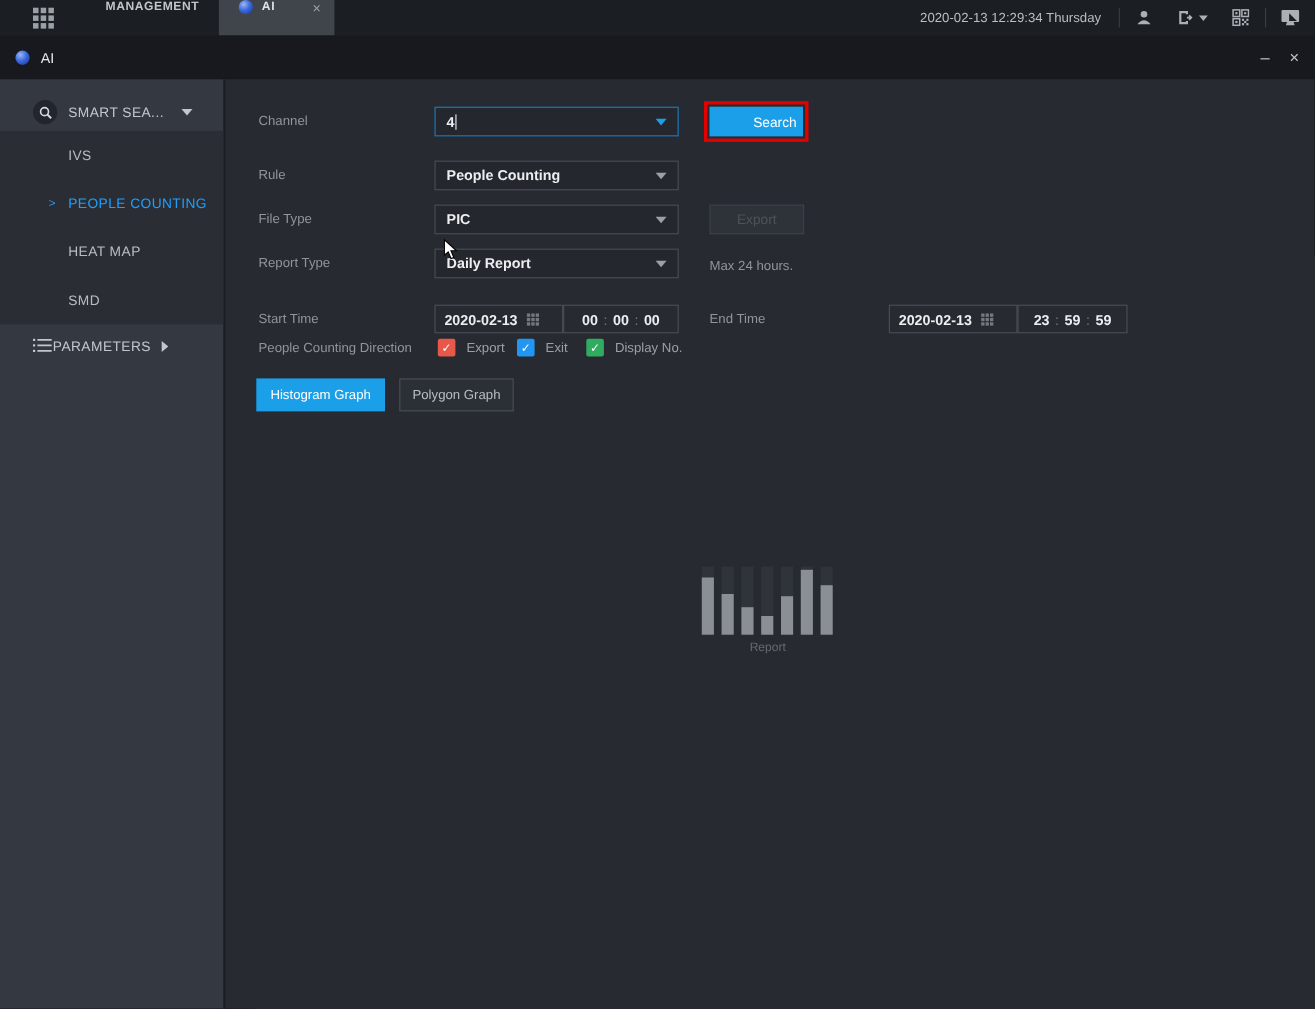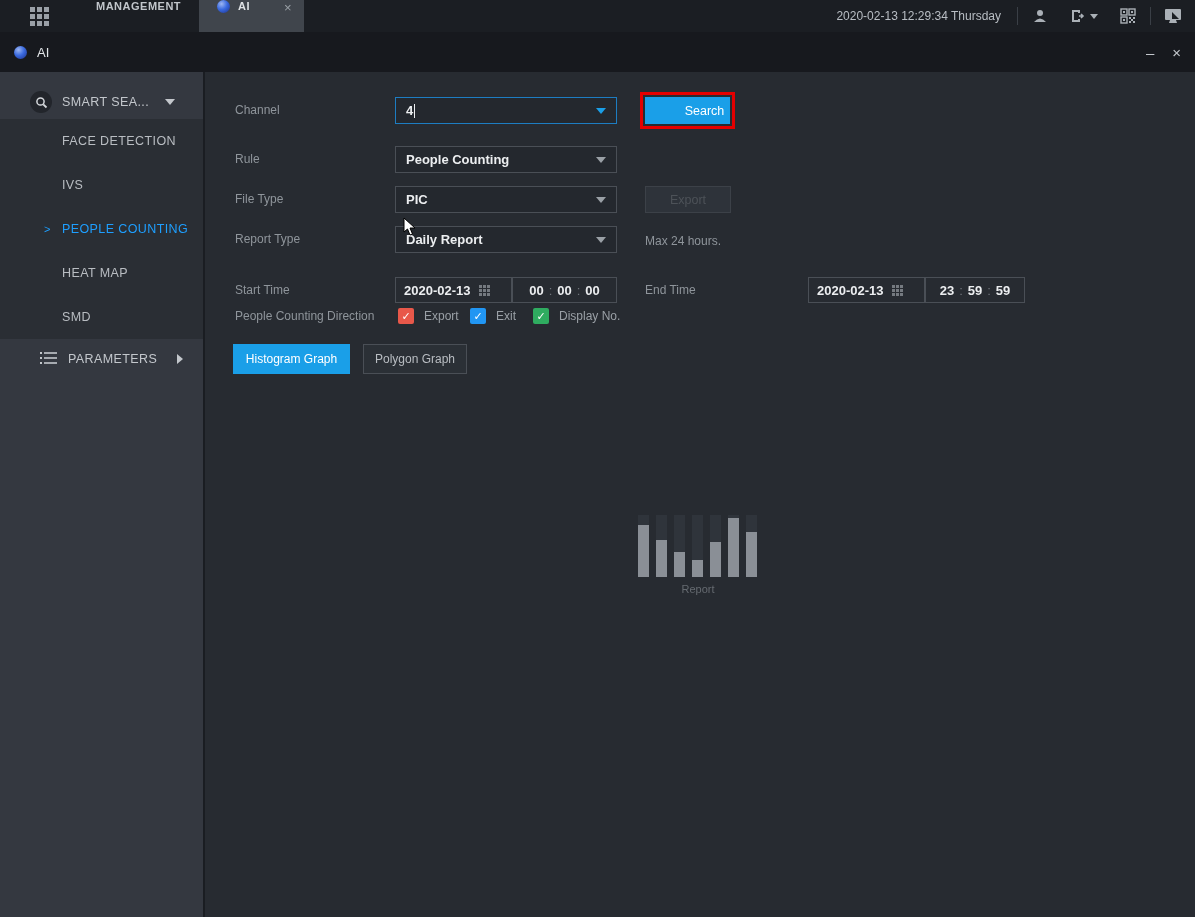--- a/index.html
+++ b/index.html
@@ -30,21 +30,21 @@
 
   
   .sidebar { position:absolute; top:72px; left:0; width:205px; height:845px; background:#343840; border-right:2px solid #1a1d22; }
   .side-group-header { height:34px; margin-top:13px; display:flex; align-items:center; gap:10px; padding-left:30px; color:#c3c7cc; font-size:12.5px; letter-spacing:.4px; cursor:pointer; }
   .mag-wrap { width:22px; height:22px; border-radius:50%; background:#22252b; display:flex; align-items:center; justify-content:center; }
   .side-caret { width:0; height:0; border-left:5px solid transparent; border-right:5px solid transparent; border-top:6px solid #c3c7cc; margin-left:6px; }
   .submenu { background:#2a2e34; padding:0; }
   .side-item { height:44px; display:flex; align-items:center; padding-left:62px; color:#b9bdc2; font-size:12.5px; letter-spacing:.4px; cursor:pointer; position:relative; }
   .side-item.active { color:#1e9fff; }
   .side-item.active .item-arrow { position:absolute; left:44px; color:#1e9fff; font-size:11px; }
-  .side-group-bottom { height:28px; margin-top:6px; display:flex; align-items:center; gap:10px; padding-left:40px; color:#c3c7cc; font-size:12.5px; letter-spacing:.4px; cursor:pointer; }
+  .side-group-bottom { height:28px; margin-top:6px; display:flex; align-items:center; padding-left:30px; color:#c3c7cc; font-size:12.5px; letter-spacing:.4px; cursor:pointer; }
   .tri-right { width:0; height:0; border-top:5px solid transparent; border-bottom:5px solid transparent; border-left:6px solid #c3c7cc; margin-left:10px; }
 
   
   .main { position:absolute; top:72px; left:207px; width:988px; height:845px; background:#272b31; }
   .flabel { position:absolute; color:#8f959b; font-size:12px; line-height:27px; }
   .combo { position:absolute; width:222px; height:27px; background:#24282e; border:1px solid #4a4f56; display:flex; align-items:center; padding:0 10px; color:#eceef0; font-size:13px; font-weight:bold; cursor:pointer; }
   .combo .arr { margin-left:auto; width:0; height:0; border-left:5px solid transparent; border-right:5px solid transparent; border-top:6px solid #9aa0a6; }
   .combo.focus { border-color:#1d7dc2; }
   .combo.focus .arr { border-top-color:#1a9fe8; }
   .text-caret { display:inline-block; width:1px; height:14px; background:#eceef0; margin-left:1px; vertical-align:middle; }
@@ -155,23 +155,20 @@
         <svg width="13" height="13" viewBox="0 0 13 13">
             <circle cx="5.5" cy="5.5" r="3.6" fill="none" stroke="#d6d9dd" stroke-width="1.5"></circle>
             <line x1="8.3" y1="8.3" x2="11.5" y2="11.5" stroke="#d6d9dd" stroke-width="1.8"></line>
           </svg>
       </span>
       <span>SMART SEA...</span>
       <span class="side-caret"></span>
     </div>
     <div class="submenu">
       <div class="side-item">
-        <span>FACE DETECTION</span>
-      </div>
-      <div class="side-item">
         <span>IVS</span>
       </div>
       <div class="side-item active">
         <span class="item-arrow">&gt;</span>
         <span>PEOPLE COUNTING</span>
       </div>
       <div class="side-item">
         <span>HEAT MAP</span>
       </div>
       <div class="side-item">

